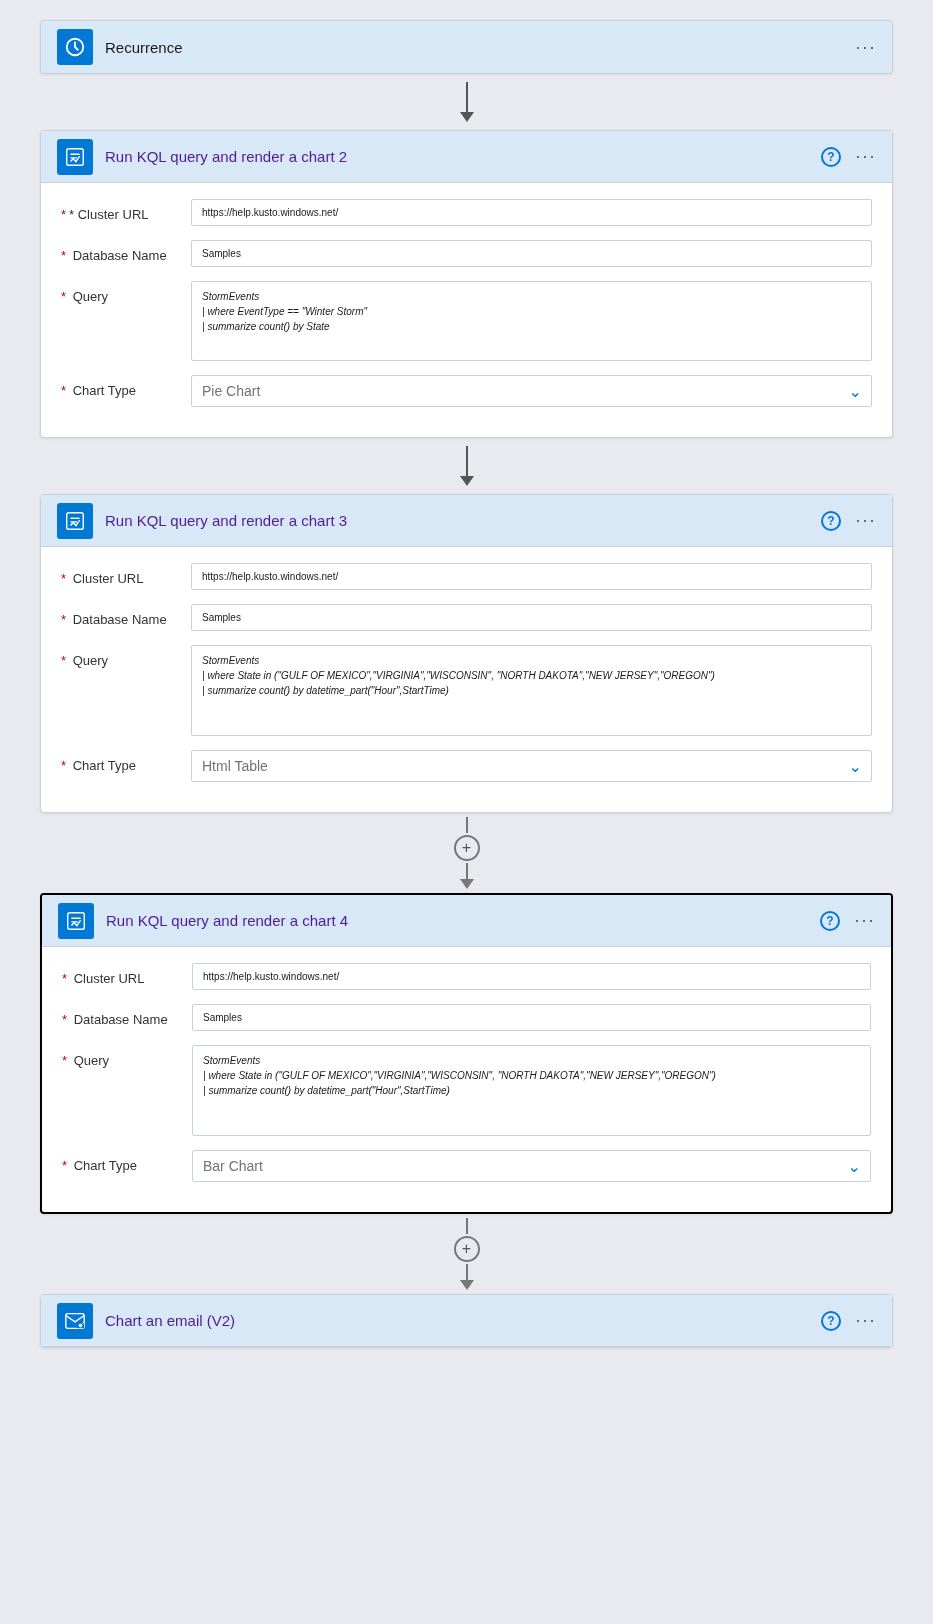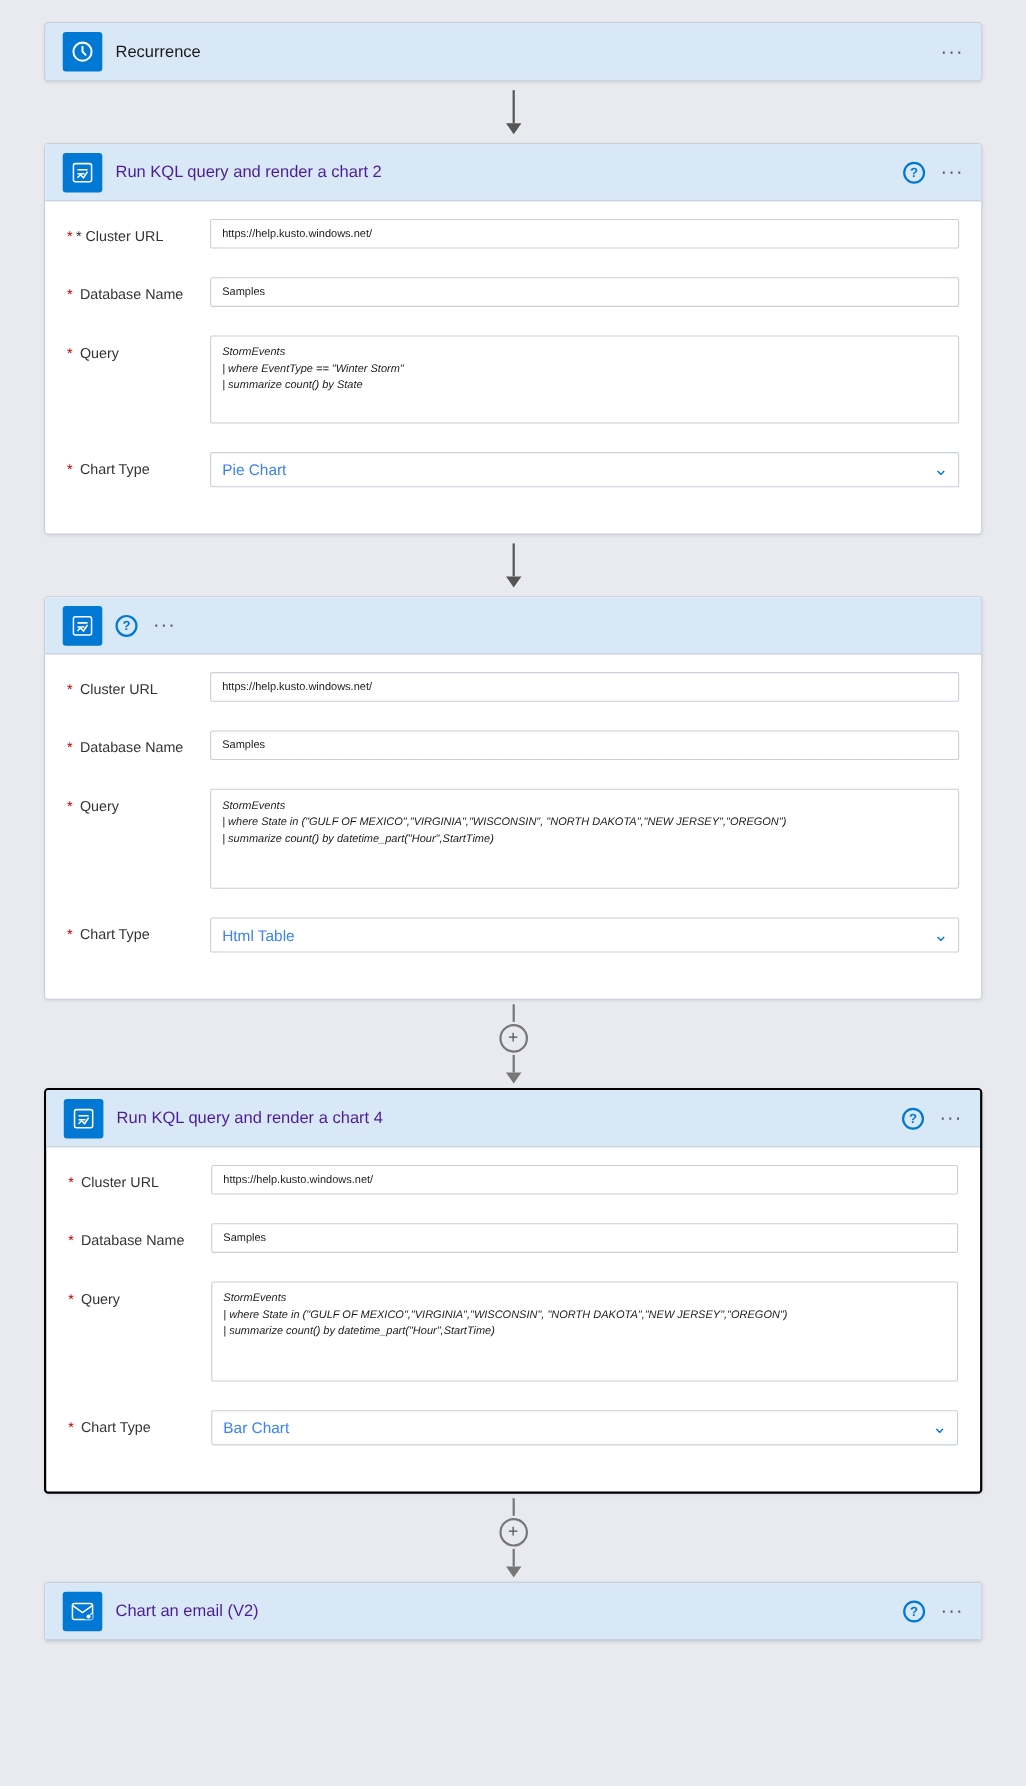--- a/index.html
+++ b/index.html
@@ -93,21 +93,21 @@
       letter-spacing: 1px;
     }
 
     
     .card-body {
       padding: 16px 20px;
     }
     .field-row {
       display: flex;
       align-items: flex-start;
-      margin-bottom: 26px;
+      margin-bottom: 14px;
     }
     .field-label {
       width: 130px;
       flex-shrink: 0;
       padding-top: 8px;
       font-size: 13px;
       color: #333;
     }
     .field-label .required {
       color: #c00;
@@ -133,21 +133,21 @@
     .field-select-wrapper {
       flex: 1;
       position: relative;
     }
     .field-select {
       width: 100%;
       border: 1px solid #c8d0da;
       border-radius: 2px;
       padding: 7px 36px 7px 10px;
       font-size: 14px;
-      color: #3b82f6;
+      color: #737373;
       background: #fff;
       appearance: none;
       cursor: pointer;
       font-family: inherit;
       outline: none;
     }
     .select-arrow {
       position: absolute;
       right: 10px;
       top: 50%;
@@ -339,20 +339,21 @@
   <div class="card">
     <div class="card-header">
       <div class="card-icon">
         <svg viewBox="0 0 24 24" fill="white" width="22" height="22">
           <rect x="3" y="3" width="18" height="18" rx="2" fill="none" stroke="white" stroke-width="1.5"></rect>
           <line x1="7" y1="9" x2="17" y2="9" stroke="white" stroke-width="1.5"></line>
           <line x1="7" y1="13" x2="14" y2="13" stroke="white" stroke-width="1.5"></line>
           <polyline points="7,17 10,14 13,17 17,11" stroke="white" stroke-width="1.5" fill="none"></polyline>
         </svg>
       </div>
+      <span class="card-title">Run KQL query and render a chart 3</span>
       <div class="card-header-actions">
         <div class="help-icon icon-btn">?</div>
         <span class="icon-btn ellipsis-icon">···</span>
       </div>
     </div>
     <div class="card-body">
       <div class="field-row">
         <label class="field-label">
           <span class="required">*</span><span> Cluster URL</span>
         </label>

